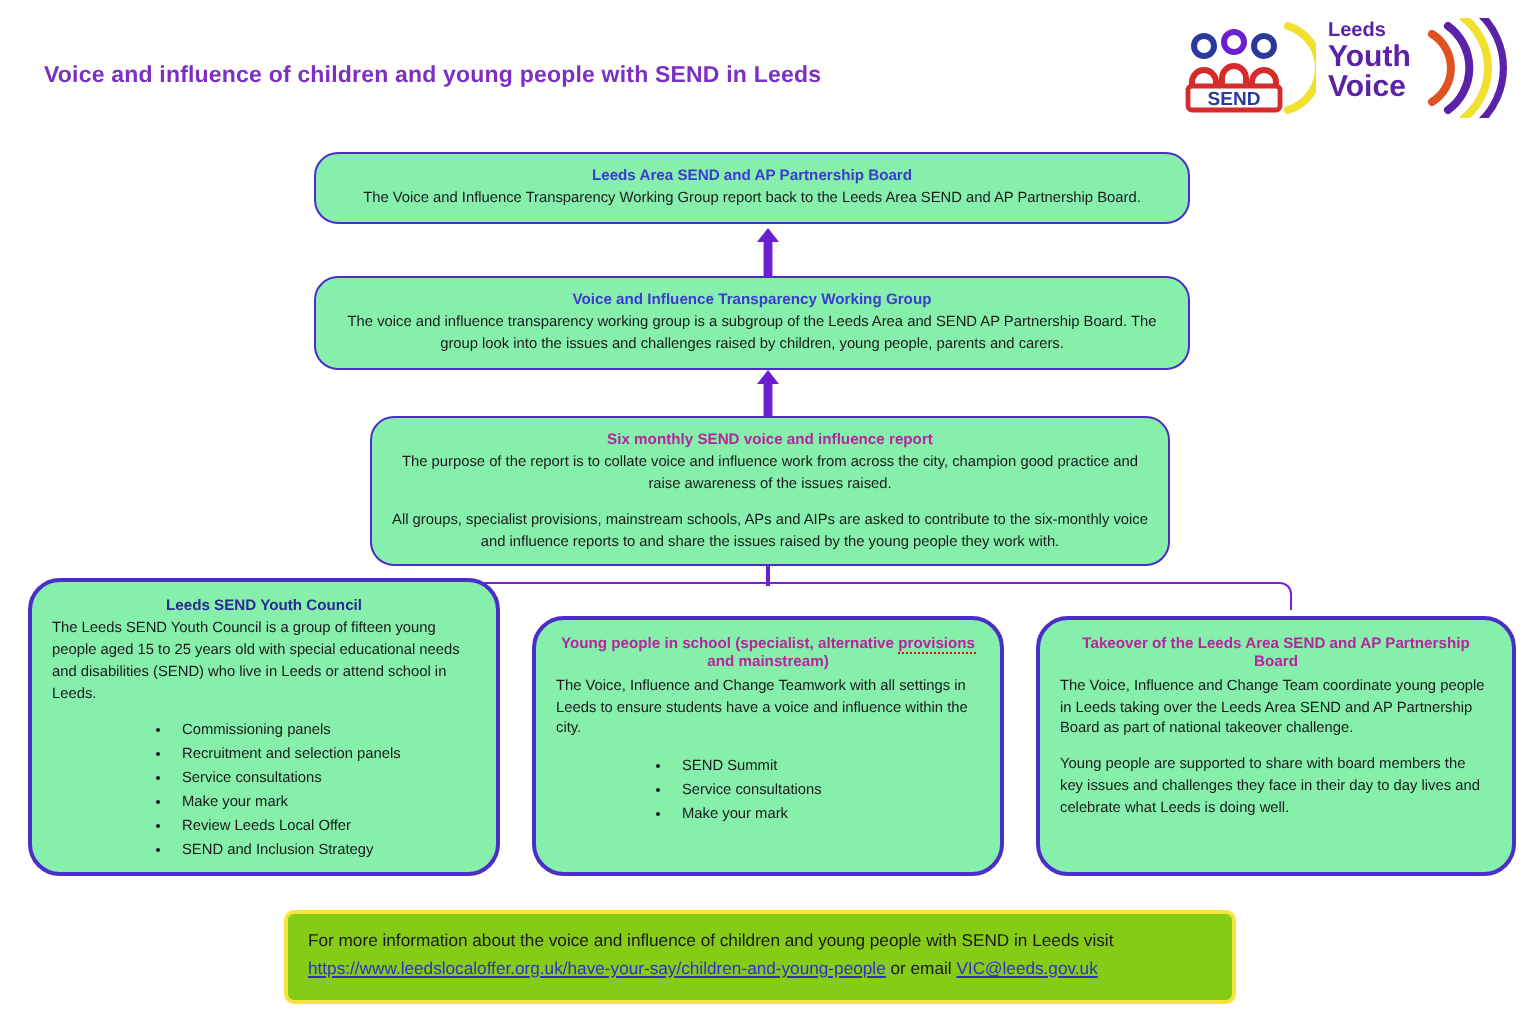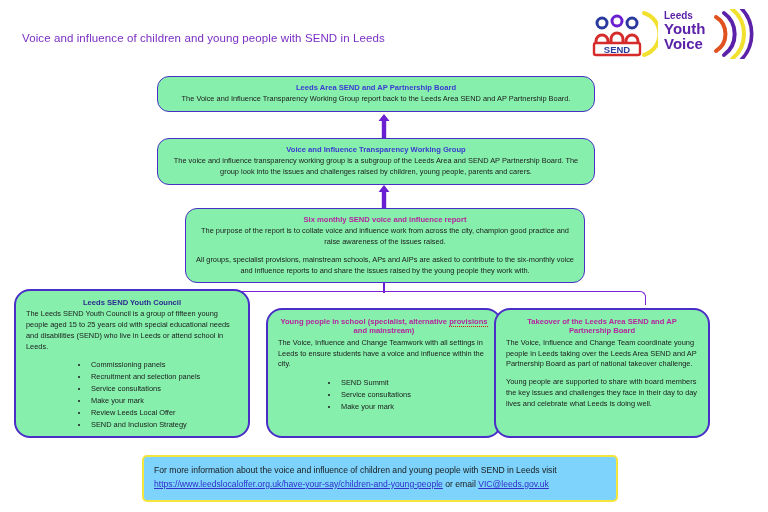--- a/index.html
+++ b/index.html
@@ -15,21 +15,21 @@
     font-family: "Liberation Sans", sans-serif;
     color: #1a1a1a;
   }
 
   
   #page-title {
     position: absolute;
     left: 22px;
     top: 32px;
     font-size: 11.5px;
-    font-weight: normal;
+    font-weight: bold;
     color: #7b2fc4;
     letter-spacing: .1px;
   }
 
   
   #logo-strip {
     position: absolute;
     right: 8px;
     top: 8px;
     height: 52px;
@@ -104,21 +104,21 @@
 
   
   #footer-box {
     position: absolute;
     left: 142px;
     top: 455px;
     width: 476px;
     box-sizing: border-box;
     border: 2.2px solid #f5e53c;
     border-radius: 5px;
-    background: #7dd3fc;
+    background: #84cc16;
     padding: 7px 10px 8px 10px;
   }
   #footer-box p {
     margin: 0;
     font-size: 8.6px;
     line-height: 1.6;
     color: #1a1a1a;
   }
   #footer-box a {
     color: #2f2fc9;
@@ -209,21 +209,21 @@
 <div class="node thick" style="left:266px; top:308px; width:236px; height:130px; padding:7px 10px;">
   <p class="node-title magenta"><span>Young people in school (specialist, alternative </span><span class="spell">provisions</span><span> and mainstream)</span></p>
   <p class="node-body left">The Voice, Influence and Change Teamwork with all settings in Leeds to ensure students have a voice and influence within the city.</p>
   <ul class="node-list tight">
     <li>SEND Summit</li>
     <li>Service consultations</li>
     <li>Make your mark</li>
   </ul>
 </div>
 
-<div class="node thick" style="left:494px; top:308px; width:216px; height:130px; padding:7px 10px;">
+<div class="node thick" style="left:518px; top:308px; width:240px; height:130px; padding:7px 10px;">
   <p class="node-title magenta">Takeover of the Leeds Area SEND and AP Partnership Board</p>
   <p class="node-body left">The Voice, Influence and Change Team coordinate young people in Leeds taking over the Leeds Area SEND and AP Partnership Board as part of national takeover challenge.</p>
   <p class="node-body left">Young people are supported to share with board members the key issues and challenges they face in their day to day lives and celebrate what Leeds is doing well.</p>
 </div>
 
 <div id="footer-box">
   <p><span>For more information about the voice and influence of children and young people with SEND in Leeds visit </span><a href="#">https://www.leedslocaloffer.org.uk/have-your-say/children-and-young-people</a><span> or email </span><a href="#">VIC@leeds.gov.uk</a></p>
 </div>
 
 </body></html>

